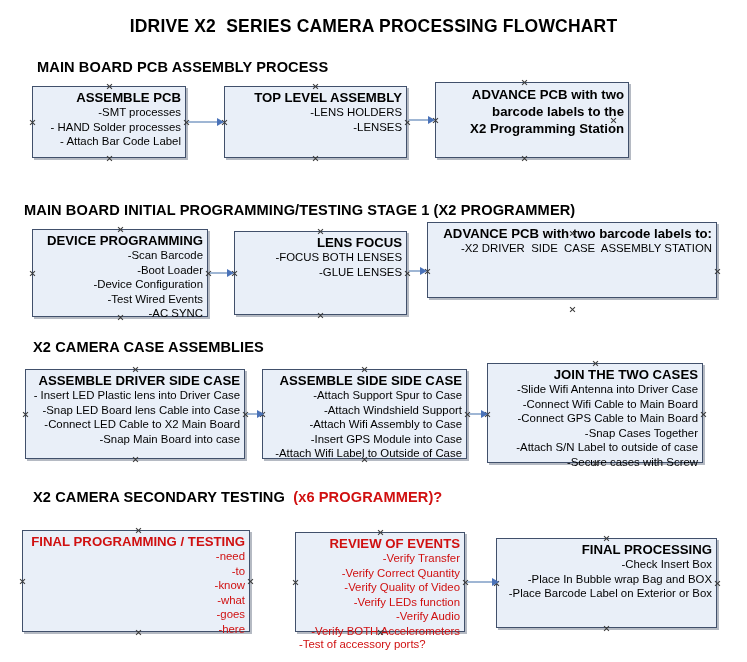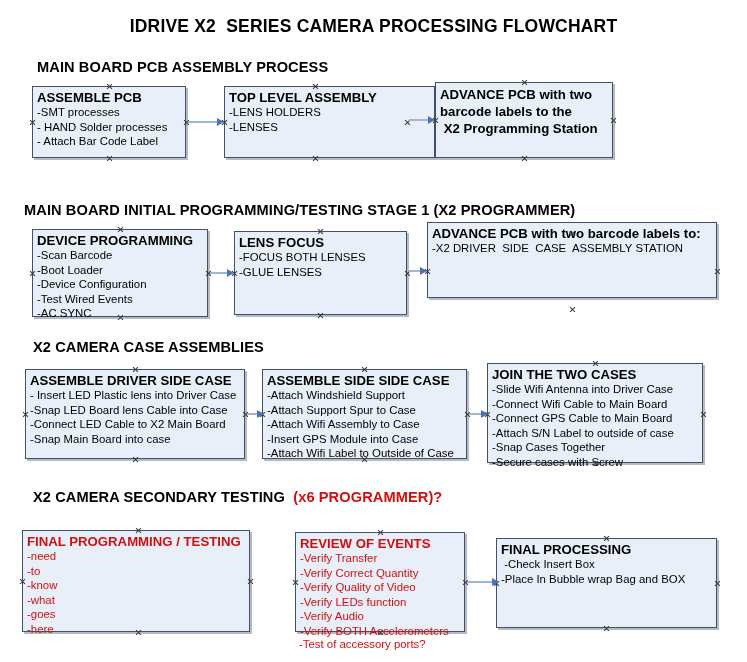--- a/index.html
+++ b/index.html
@@ -50,20 +50,21 @@
   
   .node {
     position: absolute;
     box-sizing: border-box;
     background: #e9eff8;
     border: 1.3px solid #41506b;
     box-shadow: 2px 2px 0 rgba(120,130,145,0.55);
   }
   .node .inner {
     padding: 3px 4px 2px 4px;
+    text-align: right;
   }
   .node .title {
     font-size: 13.2px;
     font-weight: bold;
     line-height: 15px;
     white-space: pre;
     color: #000;
   }
   .node .title.multi {
     line-height: 17px;
@@ -147,33 +148,33 @@
       <div class="line">-SMT processes</div>
       <div class="line">- HAND Solder processes</div>
       <div class="line">- Attach Bar Code Label</div>
     </div>
   </div>
   <div class="handle" style="left:109px; top:86px;"></div>
   <div class="handle" style="left:109px; top:158px;"></div>
   <div class="handle" style="left:32px;  top:122px;"></div>
   <div class="handle" style="left:186px; top:122px;"></div>
 
-  <div class="node" id="n-top-level-assembly" style="left:224px; top:86px; width:211px; height:72px;">
+  <div class="node" id="n-top-level-assembly" style="left:224px; top:86px; width:183px; height:72px;">
     <div class="inner">
       <div class="title">TOP LEVEL ASSEMBLY</div>
       <div class="line">-LENS HOLDERS</div>
       <div class="line">-LENSES</div>
     </div>
   </div>
   <div class="handle" style="left:315px; top:86px;"></div>
   <div class="handle" style="left:315px; top:158px;"></div>
   <div class="handle" style="left:224px; top:122px;"></div>
   <div class="handle" style="left:407px; top:122px;"></div>
 
-  <div class="node" id="n-advance-pcb-1" style="left:435px; top:82px; width:178px; height:76px;">
+  <div class="node" id="n-advance-pcb-1" style="left:435px; top:82px; width:194px; height:76px;">
     <div class="inner">
       <div class="title multi">ADVANCE PCB with two</div>
       <div class="title multi">barcode labels to the</div>
       <div class="title multi"> X2 Programming Station</div>
     </div>
   </div>
   <div class="handle" style="left:524px; top:82px;"></div>
   <div class="handle" style="left:524px; top:158px;"></div>
   <div class="handle" style="left:435px; top:120px;"></div>
   <div class="handle" style="left:613px; top:120px;"></div>
@@ -248,40 +249,40 @@
     </div>
   </div>
   <div class="handle" style="left:135px; top:369px;"></div>
   <div class="handle" style="left:135px; top:459px;"></div>
   <div class="handle" style="left:25px;  top:414px;"></div>
   <div class="handle" style="left:245px; top:414px;"></div>
 
   <div class="node" id="n-road-side-case" style="left:262px; top:369px; width:205px; height:90px;">
     <div class="inner">
       <div class="title">ASSEMBLE SIDE SIDE CASE</div>
+      <div class="line">-Attach Support Spur to Case</div>
       <div class="line">-Attach Windshield Support</div>
-      <div class="line">-Attach Support Spur to Case</div>
       <div class="line">-Attach Wifi Assembly to Case</div>
       <div class="line">-Insert GPS Module into Case</div>
       <div class="line">-Attach Wifi Label to Outside of Case</div>
     </div>
   </div>
   <div class="handle" style="left:364px; top:369px;"></div>
   <div class="handle" style="left:364px; top:459px;"></div>
   <div class="handle" style="left:262px; top:414px;"></div>
   <div class="handle" style="left:467px; top:414px;"></div>
 
   <div class="node" id="n-join-two-cases" style="left:487px; top:363px; width:216px; height:100px;">
     <div class="inner">
       <div class="title">JOIN THE TWO CASES</div>
       <div class="line">-Slide Wifi Antenna into Driver Case</div>
       <div class="line">-Connect Wifi Cable to Main Board</div>
       <div class="line">-Connect GPS Cable to Main Board</div>
+      <div class="line">-Snap Cases Together</div>
       <div class="line">-Attach S/N Label to outside of case</div>
-      <div class="line">-Snap Cases Together</div>
       <div class="line">-Secure cases with Screw</div>
     </div>
   </div>
   <div class="handle" style="left:595px; top:363px;"></div>
   <div class="handle" style="left:595px; top:463px;"></div>
   <div class="handle" style="left:487px; top:414px;"></div>
   <div class="handle" style="left:703px; top:414px;"></div>
 
   <div class="arrow" style="left:247px; top:409px; width:17px;">
     <div class="shaft" style="width:10px;"></div>
@@ -325,20 +326,21 @@
   <div class="handle" style="left:380px; top:532px;"></div>
   <div class="handle" style="left:380px; top:632px;"></div>
   <div class="handle" style="left:295px; top:582px;"></div>
   <div class="handle" style="left:465px; top:582px;"></div>
 
   <div class="node" id="n-final-processing" style="left:496px; top:538px; width:221px; height:90px;">
     <div class="inner">
       <div class="title">FINAL PROCESSING</div>
       <div class="line"> -Check Insert Box</div>
       <div class="line">-Place In Bubble wrap Bag and BOX</div>
+      <div class="line">-Place Barcode Label on Exterior or Box</div>
     </div>
   </div>
   <div class="handle" style="left:606px; top:538px;"></div>
   <div class="handle" style="left:606px; top:628px;"></div>
   <div class="handle" style="left:496px; top:583px;"></div>
   <div class="handle" style="left:717px; top:583px;"></div>
 
   <div class="arrow" style="left:467px; top:577px; width:32px;">
     <div class="shaft" style="width:25px;"></div>
     <div class="head" style="left:25px;"></div>

